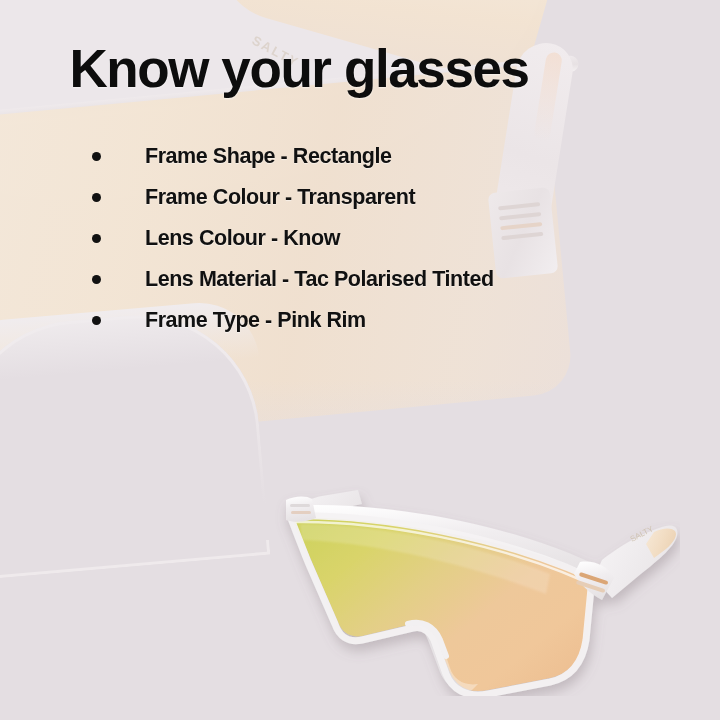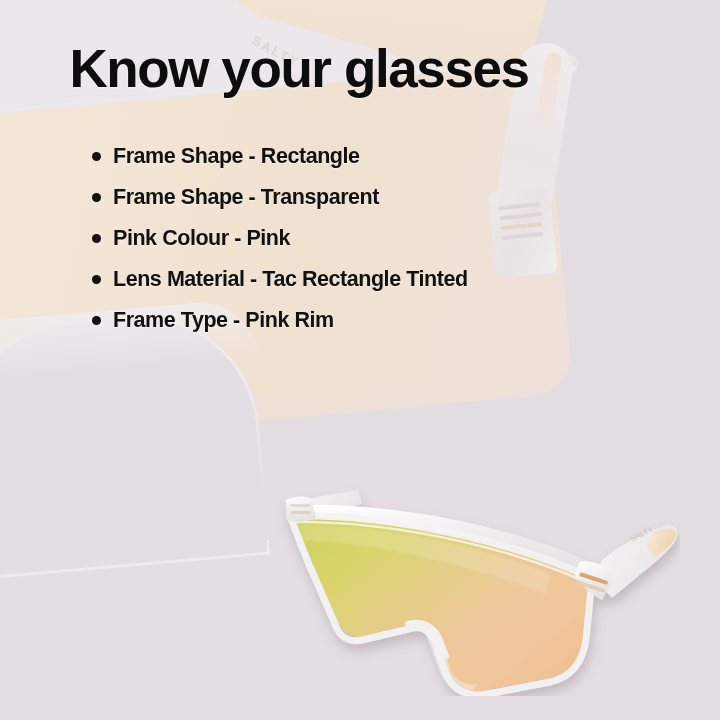--- a/index.html
+++ b/index.html
@@ -88,21 +88,21 @@
   .title{
     position:absolute;left:0;top:41px;width:598px;
     text-align:center;
     font-size:53px;line-height:1.05;font-weight:700;
     letter-spacing:-1.4px;color:#0d0d0d;
     text-shadow:0 1px 2px rgba(255,255,255,.55);
   }
 
   
   .specs{position:absolute;left:92px;top:136px;width:560px;}
-  .spec-row{display:flex;align-items:center;height:41px;}
+  .spec-row{display:flex;align-items:center;height:41px;gap:32px;}
   .spec-dot{
     width:9px;height:9px;border-radius:50%;background:#111;
     margin-right:12px;flex:0 0 auto;
   }
   .spec-text{
     font-size:21.5px;font-weight:700;color:#111;letter-spacing:-.45px;
     white-space:nowrap;
     text-shadow:0 1px 1px rgba(255,255,255,.5);
   }
 
@@ -135,29 +135,29 @@
 
   <div class="title">Know your glasses</div>
 
   <div class="specs">
     <div class="spec-row">
       <span class="spec-dot"></span>
       <span class="spec-text">Frame Shape - Rectangle</span>
     </div>
     <div class="spec-row">
       <span class="spec-dot"></span>
-      <span class="spec-text">Frame Shape - Transparent</span>
-    </div>
-    <div class="spec-row">
-      <span class="spec-dot"></span>
-      <span class="spec-text">Pink Colour - Pink</span>
-    </div>
-    <div class="spec-row">
-      <span class="spec-dot"></span>
-      <span class="spec-text">Lens Material - Tac Rectangle Tinted</span>
+      <span class="spec-text">Frame Colour - Transparent</span>
+    </div>
+    <div class="spec-row">
+      <span class="spec-dot"></span>
+      <span class="spec-text">Lens Colour - Know</span>
+    </div>
+    <div class="spec-row">
+      <span class="spec-dot"></span>
+      <span class="spec-text">Lens Material - Tac Polarised Tinted</span>
     </div>
     <div class="spec-row">
       <span class="spec-dot"></span>
       <span class="spec-text">Frame Type - Pink Rim</span>
     </div>
   </div>
 
   <div class="product">
     <svg viewBox="0 0 430 230" xmlns="http://www.w3.org/2000/svg">
       <defs>

